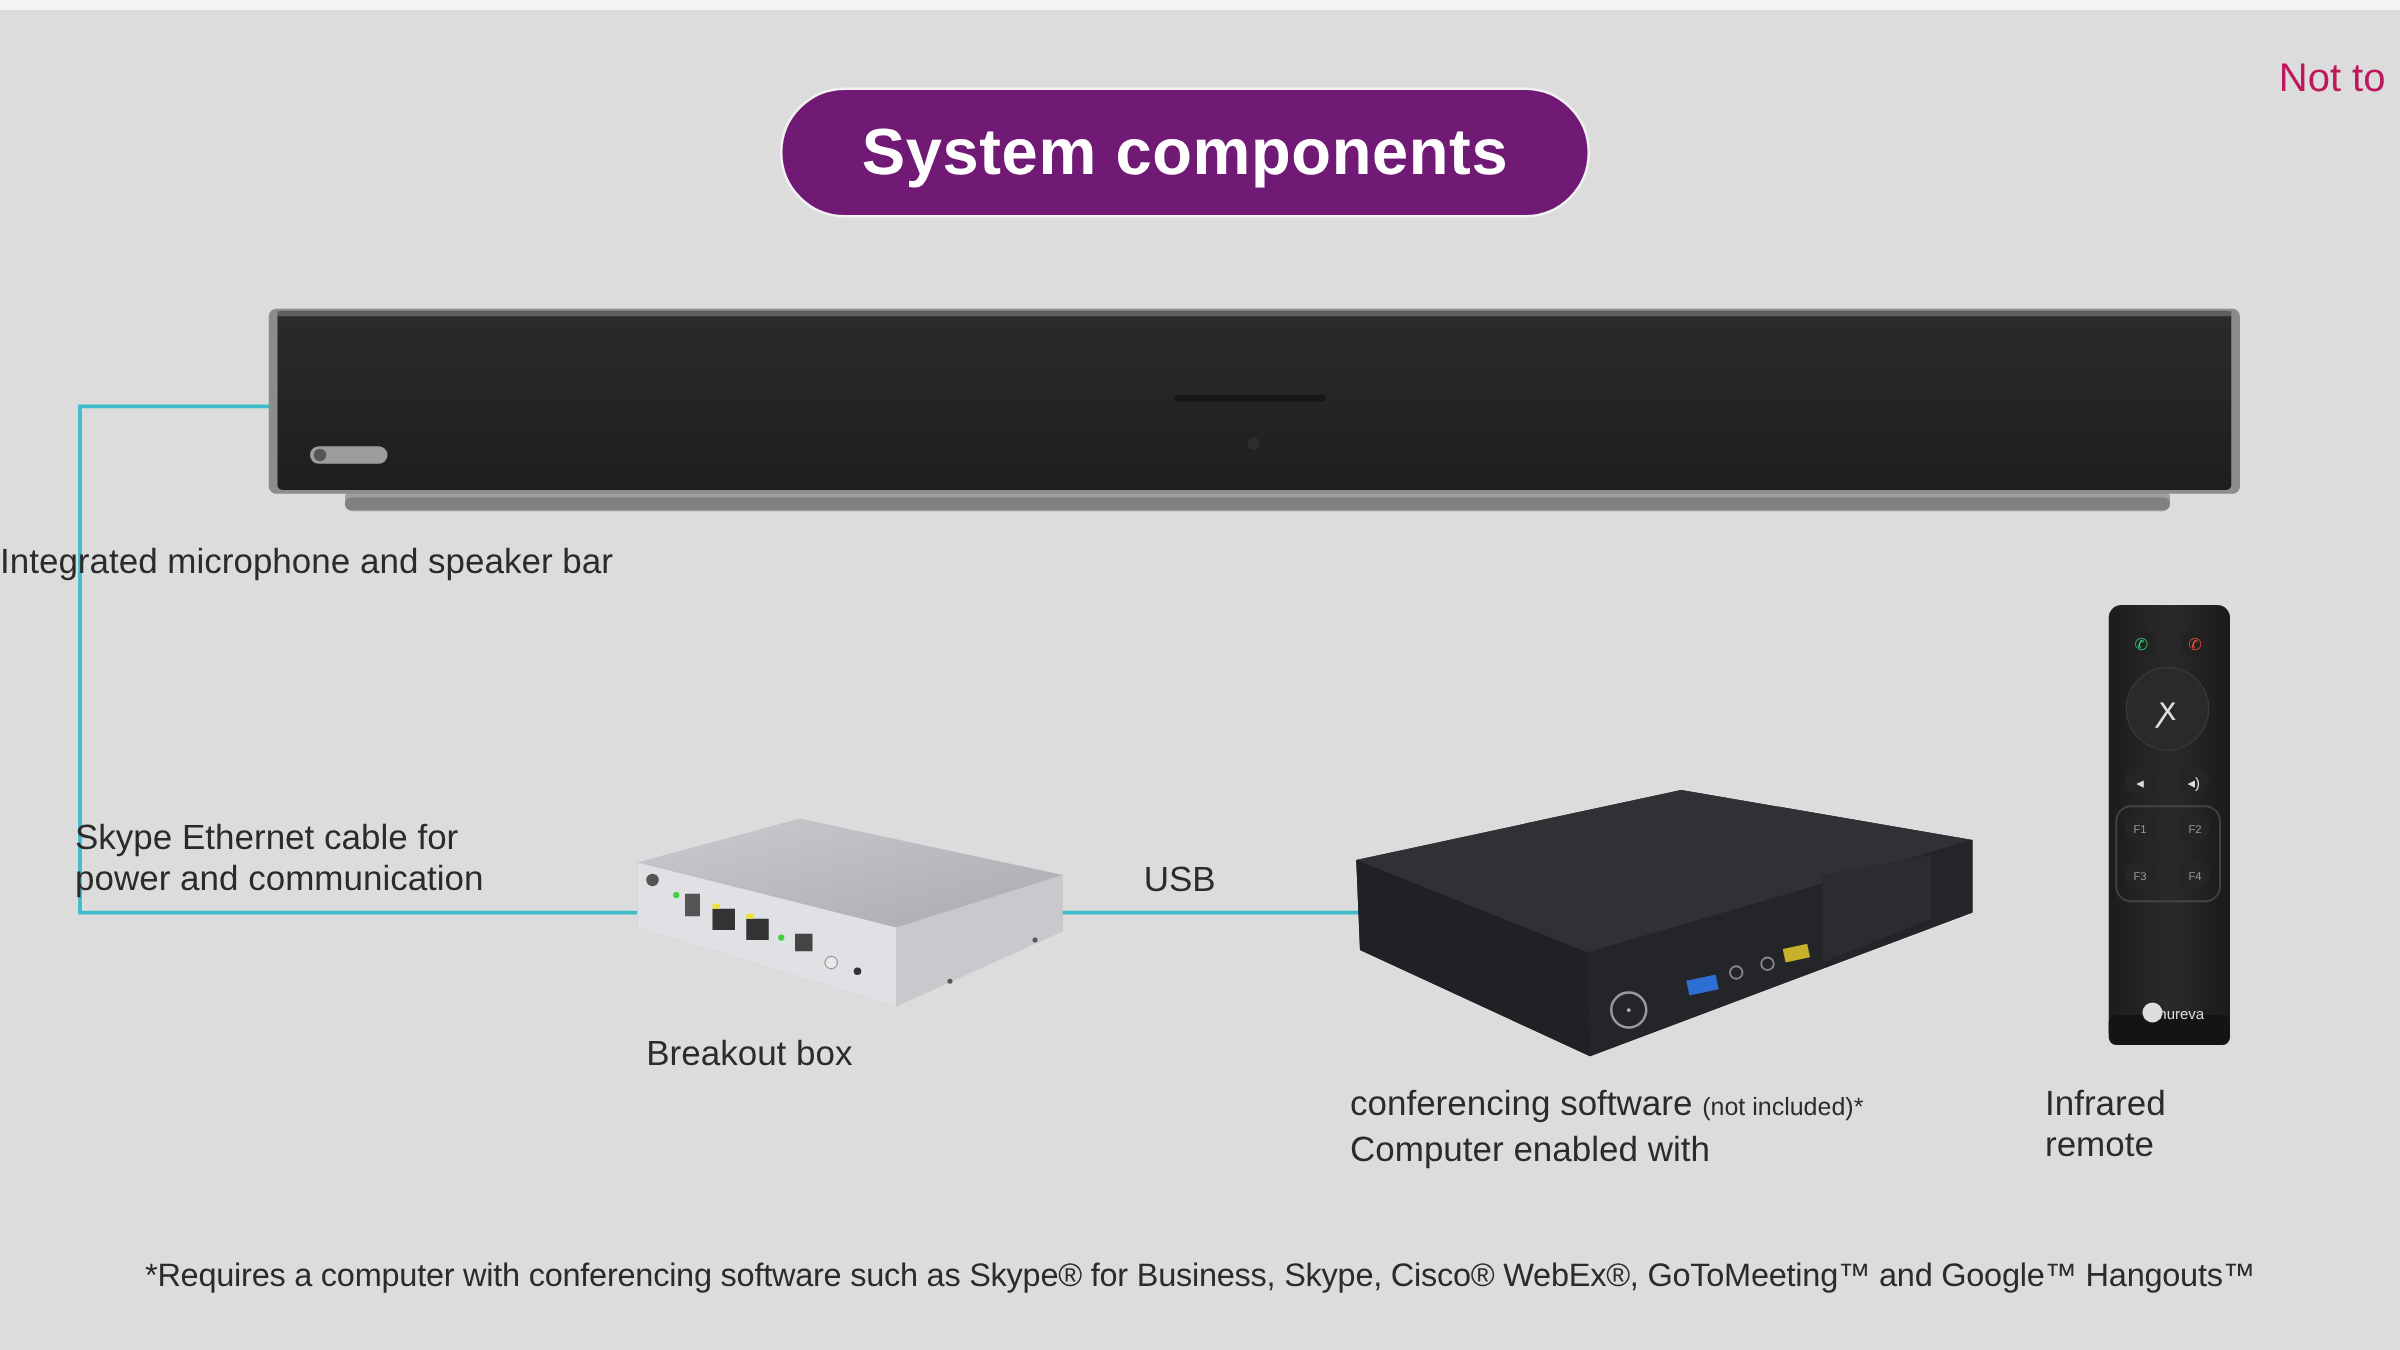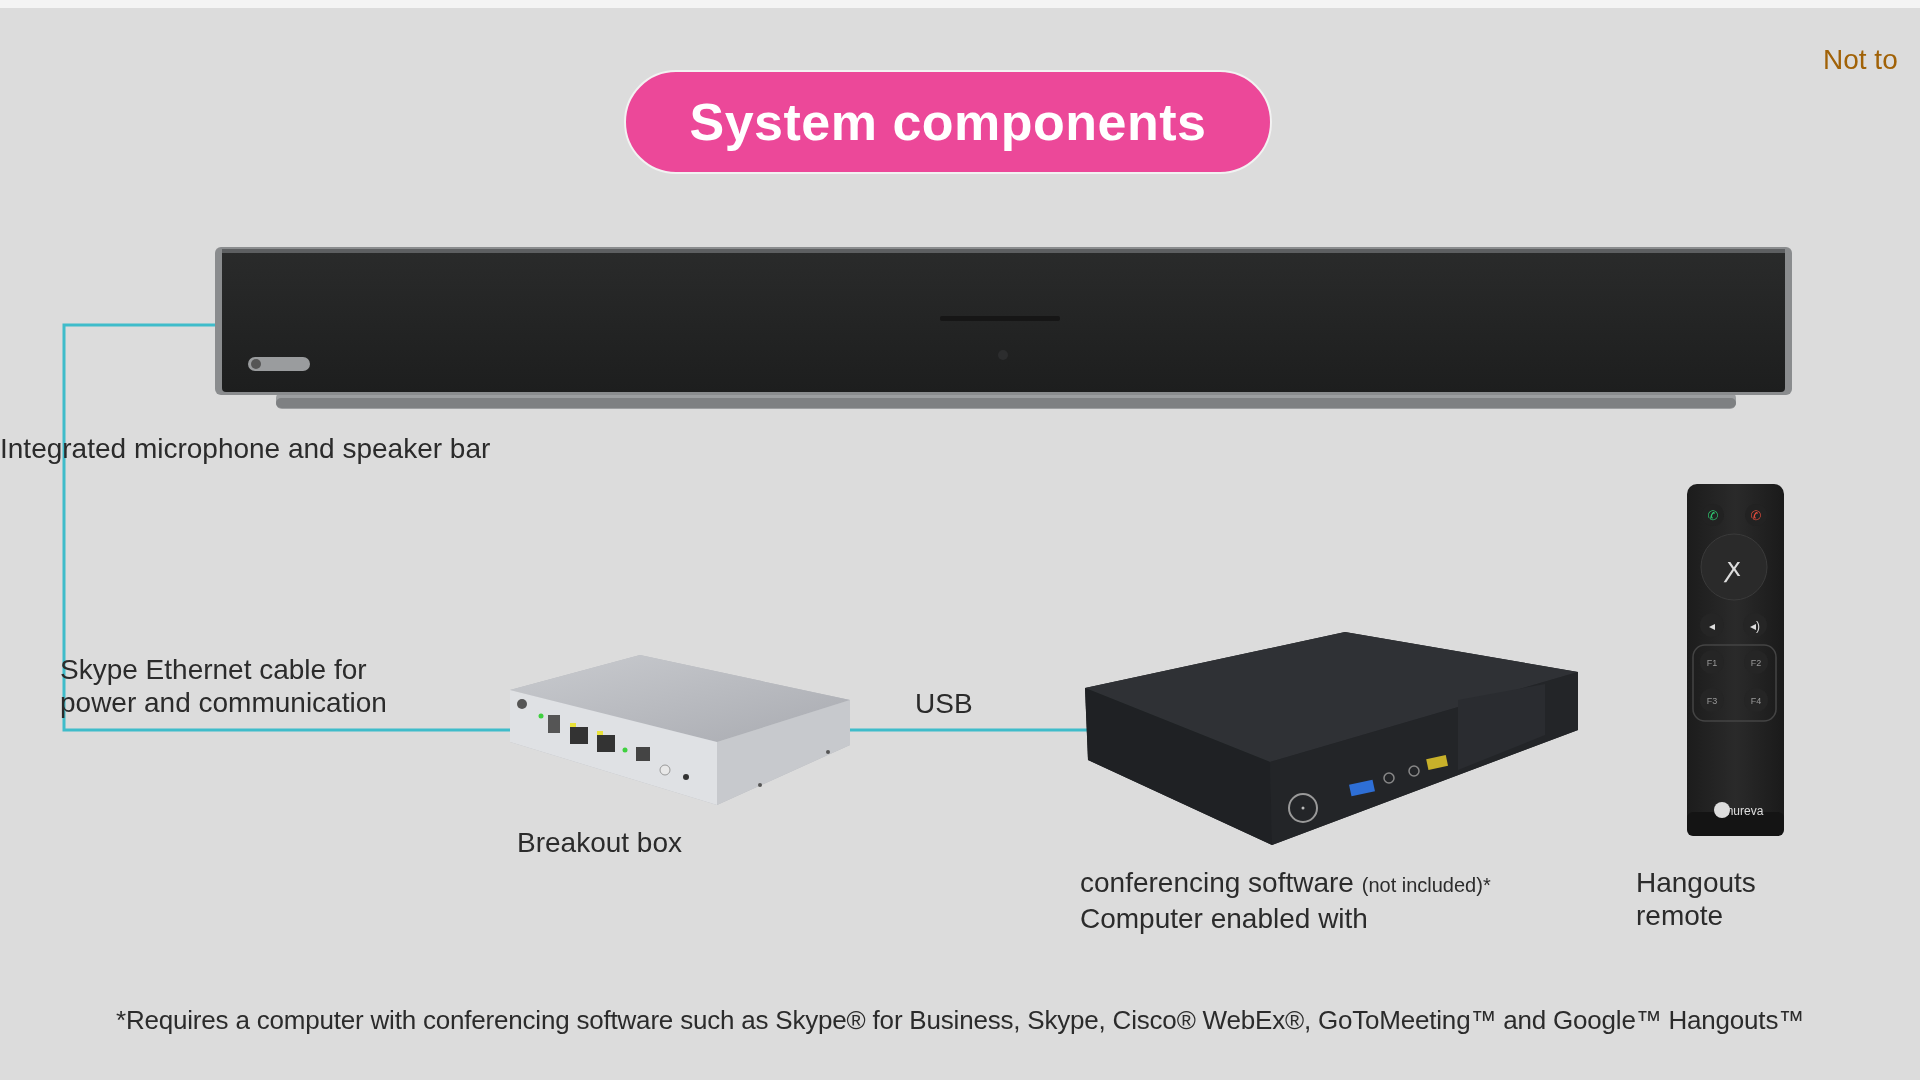--- a/index.html
+++ b/index.html
@@ -1,20 +1,20 @@
 <!DOCTYPE html>
 <html><head>
 <meta charset="utf-8">
 <style>
   html, body { margin:0; padding:0; }
   body { width:1920px; height:1080px; background:#dcdcdc; position:relative; overflow:hidden; font-family:"Liberation Sans", sans-serif; color:#2a2a2a; }
   .topstrip { position:absolute; left:0; top:0; width:1920px; height:8px; background:#f4f4f4; }
-  .title-pill { position:absolute; left:624px; top:70px; width:648px; height:104px; border-radius:52px; background:#ec4899; border:2px solid #f2f2f2; box-sizing:border-box; display:flex; align-items:center; justify-content:center; }
+  .title-pill { position:absolute; left:624px; top:70px; width:648px; height:104px; border-radius:52px; background:#701a75; border:2px solid #f2f2f2; box-sizing:border-box; display:flex; align-items:center; justify-content:center; }
   .title-pill span { color:#fff; font-weight:bold; font-size:52px; letter-spacing:0.5px; }
-  .not-to { position:absolute; left:1823px; top:44px; font-size:28px; color:#a16207; white-space:nowrap; }
+  .not-to { position:absolute; left:1823px; top:44px; font-size:32px; color:#be185d; white-space:nowrap; }
   .label { position:absolute; font-size:28px; color:#2b2b2b; text-align:left; line-height:33px; white-space:nowrap; }
   .small { font-size:20px; }
   .footnote { position:absolute; left:0; width:1920px; top:1005px; text-align:center; font-size:26px; color:#2b2b2b; white-space:nowrap; letter-spacing:-0.2px; }
   svg { position:absolute; left:0; top:0; }
 </style>
 </head>
 <body>
 
 <div class="topstrip"></div>
 
@@ -131,17 +131,17 @@
 <div class="label" style="left:915px; width:80px; top:687px;">USB</div>
 
 <div class="label" style="left:517px; width:300px; top:826px;">Breakout box</div>
 
 <div class="label" style="left:1080px; width:500px; top:866px;">
   <div><span>conferencing software</span> <span class="small">(not included)*</span></div>
   <div>Computer enabled with</div>
 </div>
 
 <div class="label" style="left:1636px; width:200px; top:866px;">
-  <div>Hangouts</div>
+  <div>Infrared</div>
   <div>remote</div>
 </div>
 
 <div class="footnote">*Requires a computer with conferencing software such as Skype® for Business, Skype, Cisco® WebEx®, GoToMeeting™ and Google™ Hangouts™</div>
 
 </body></html>

